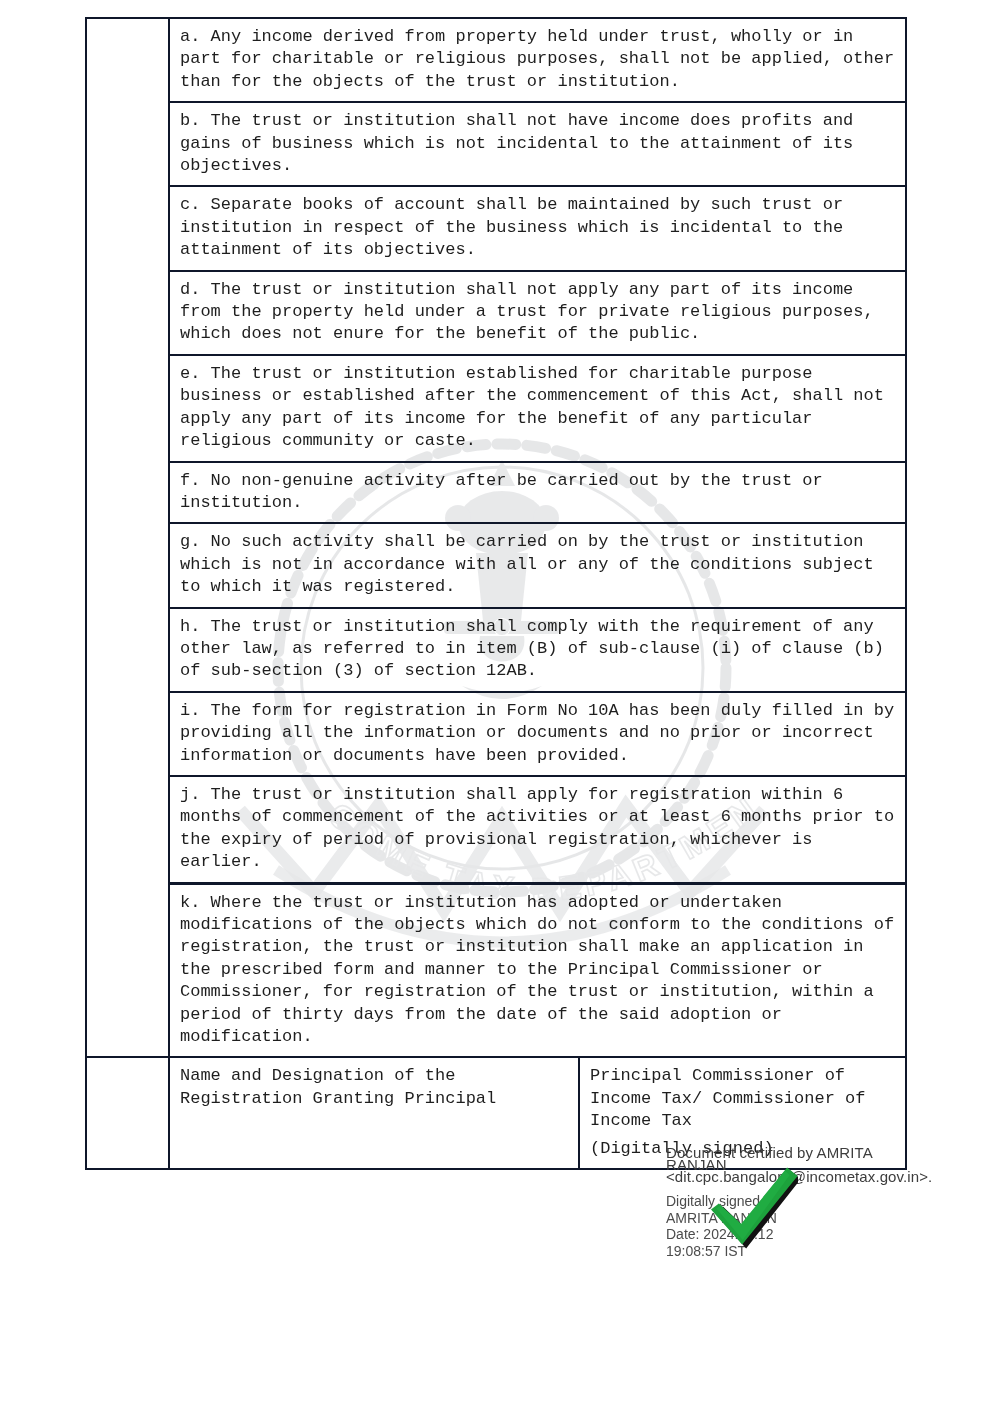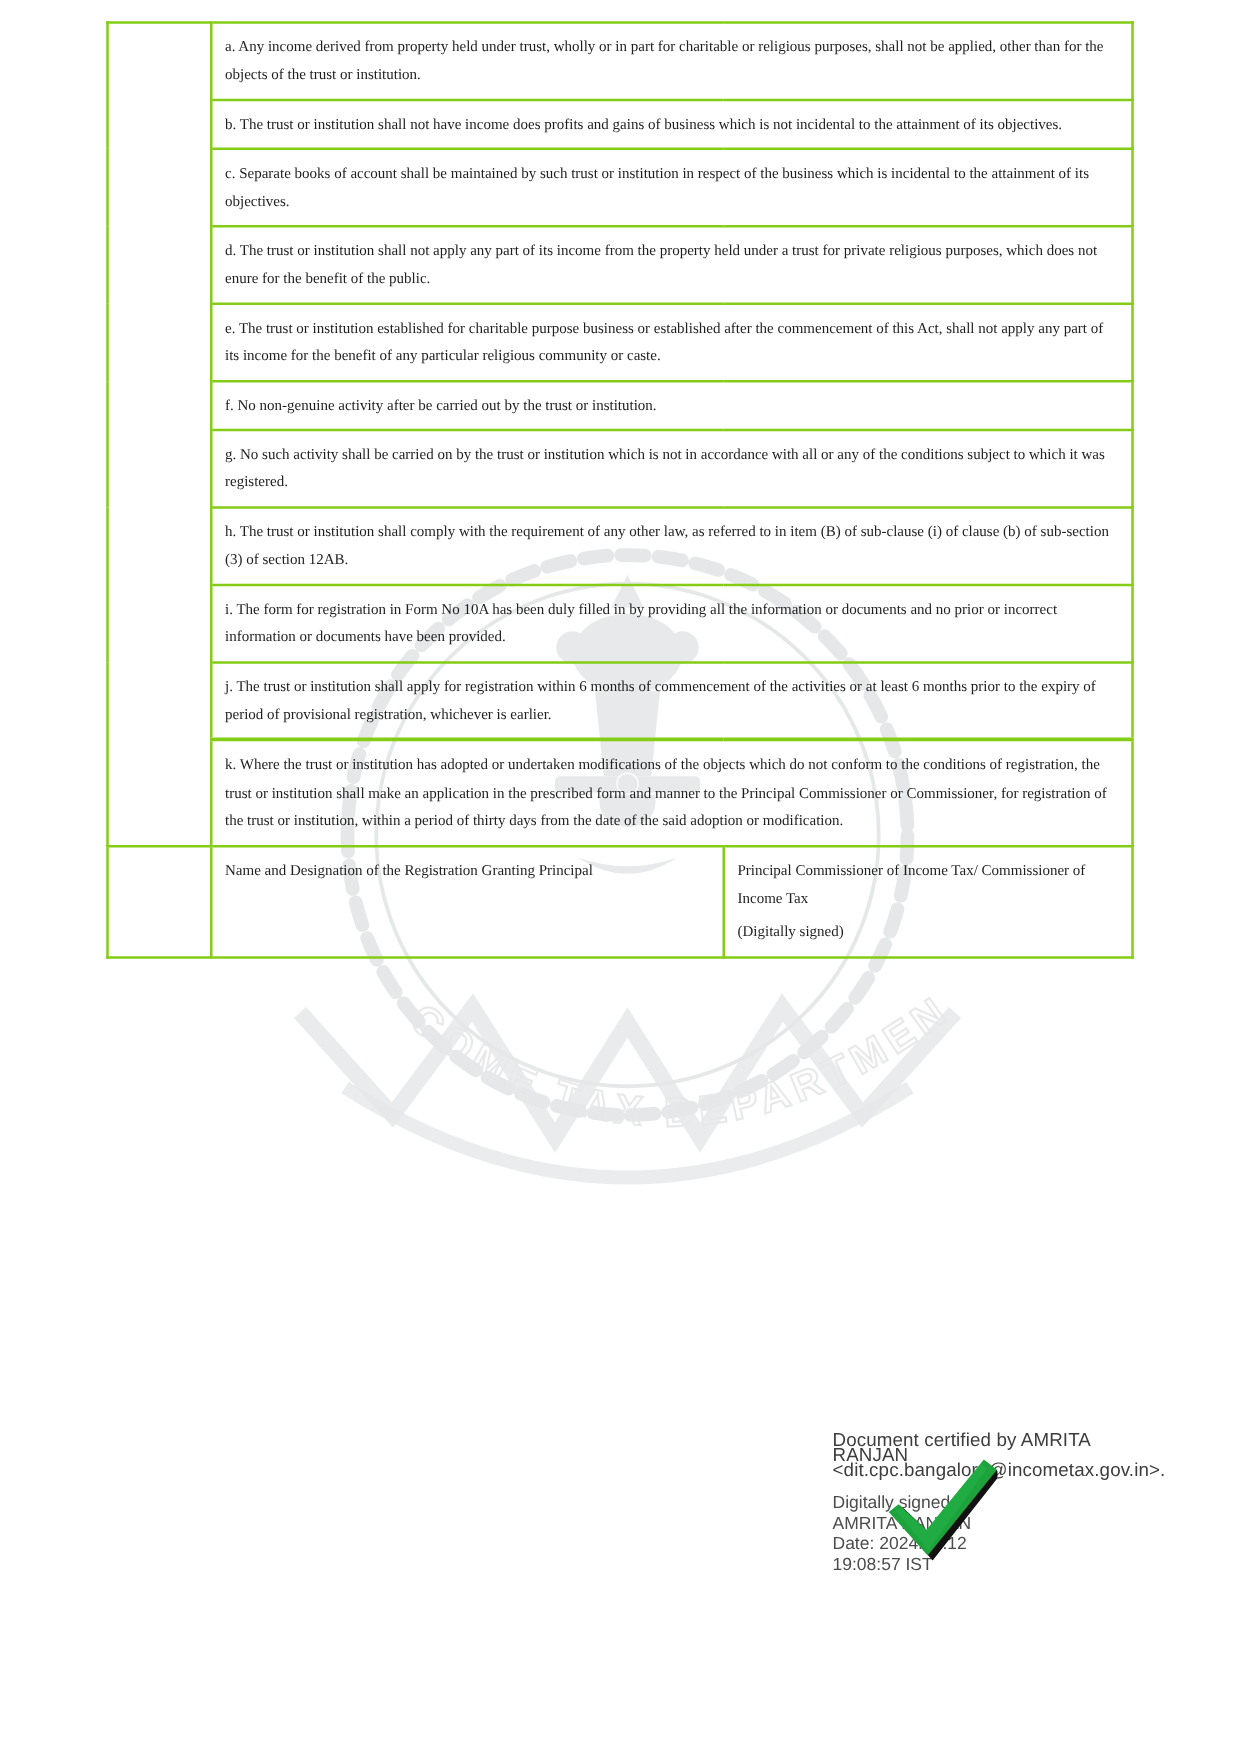--- a/index.html
+++ b/index.html
@@ -31,26 +31,27 @@
     position: absolute;
     left: 85px;
     top: 17px;
     width: 820px;
     border-collapse: collapse;
     table-layout: fixed;
     z-index: 1;
     background: transparent;
   }
   table.conditions td {
-    border: 2px solid #84cc16;
+    border: 2px solid #0f172a;
     vertical-align: top;
-    font-size: 12px;
+    font-size: 17px;
     line-height: 22.4px;
     padding: 7px 10px 8px 10px;
     background: transparent;
+    font-family: Liberation Mono, monospace;
   }
   table.conditions td.left-col { padding: 0; }
   table.conditions tr.thick td { border-top-width: 3px; }
   td.footer-value .signed-note { margin-top: 5px; }
 
   
   .sig-block {
     position: absolute;
     left: 666px;
     top: 1147px;

